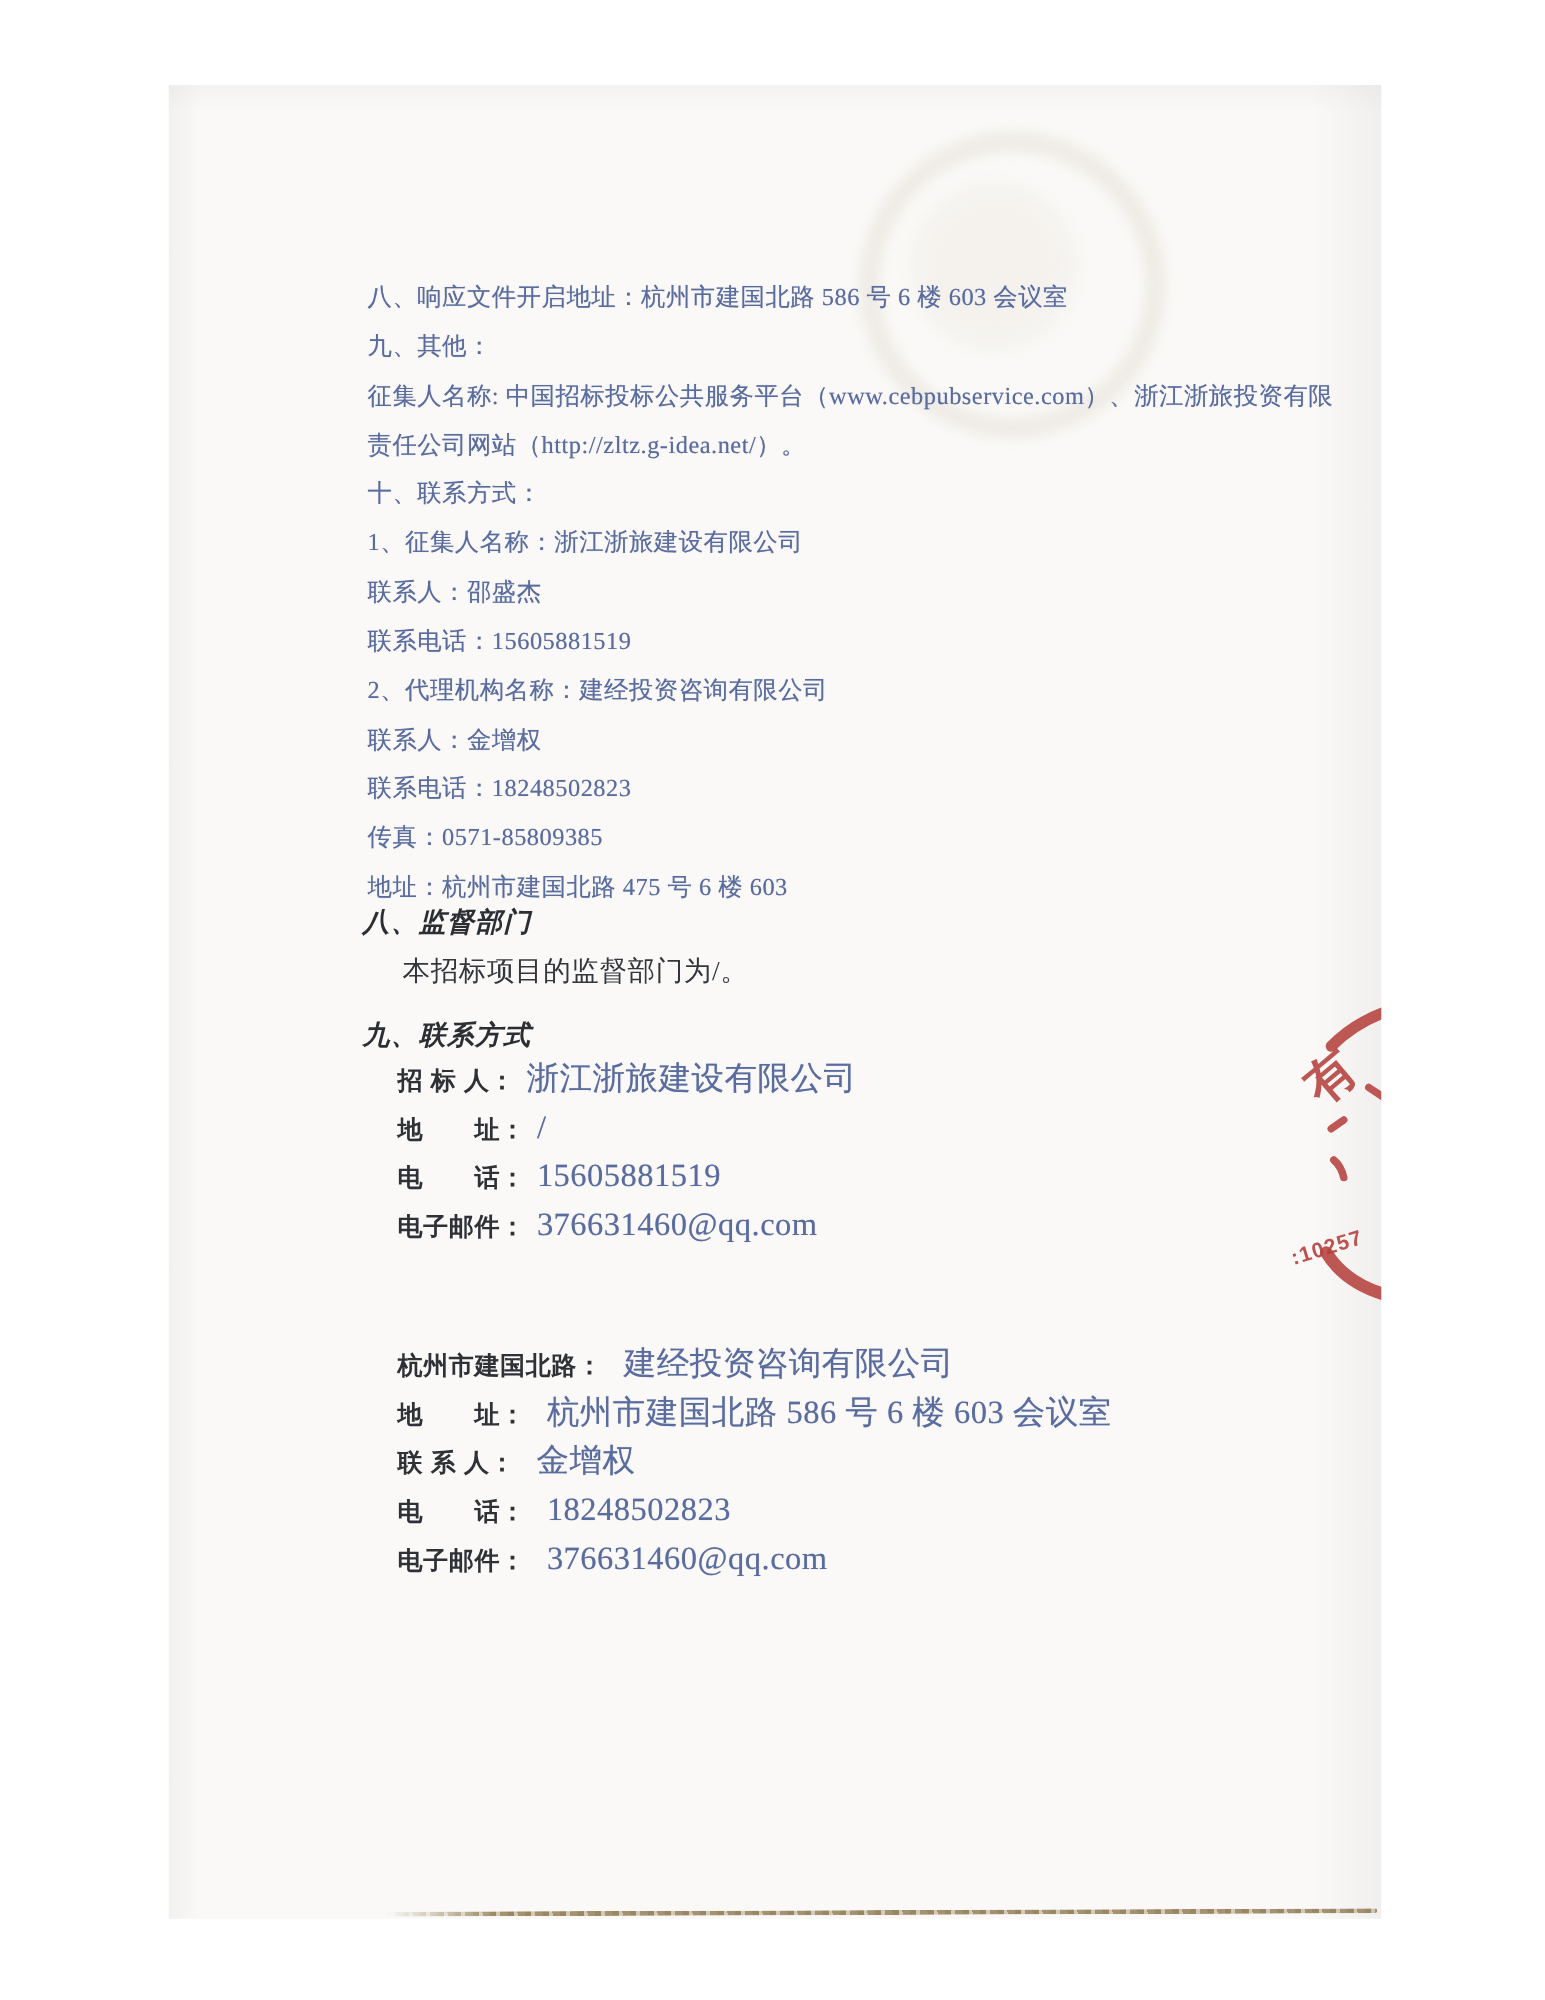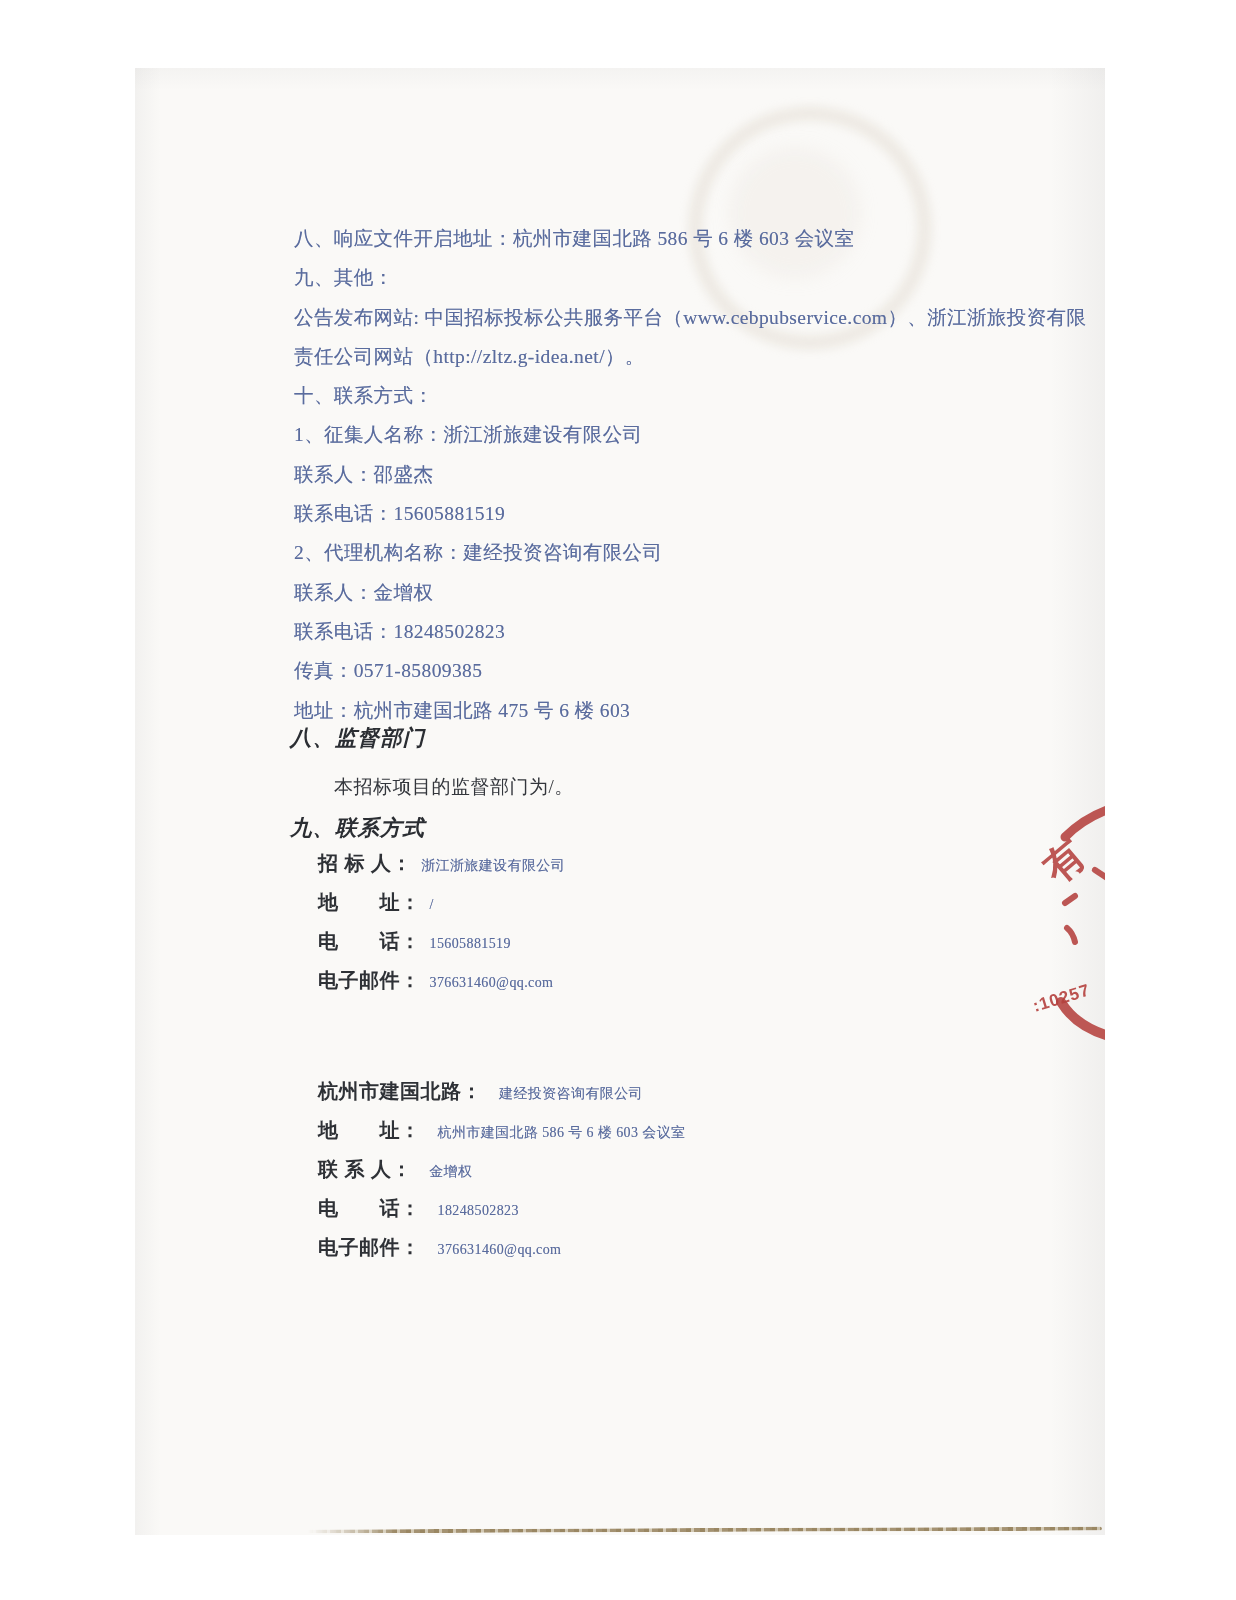--- a/index.html
+++ b/index.html
@@ -55,37 +55,37 @@
     font-family: "Liberation Sans", "DejaVu Sans", sans-serif;
     font-size: 21.5px; font-weight: 700;
     color: #2b2e33;
     letter-spacing: 1px;
     white-space: nowrap;
     font-style: italic;
   }
   .sec8 { top: 655px; }
   .sec9 { top: 745px; }
   .para8 {
-    position: absolute; left: 187px; top: 694px; margin: 12px;
-    font-size: 19px; color: #33363c; letter-spacing: 0.5px;
+    position: absolute; left: 187px; top: 694px; margin: 0;
+    font-size: 22px; color: #33363c; letter-spacing: 0.5px;
     white-space: nowrap;
   }
 
   
   .contact { position: absolute; left: 183px; white-space: nowrap; }
   .c1 { top: 776px; }
   .c2 { top: 1004px; }
   .crow { height: 38.9px; line-height: 38.9px; }
   .clabel {
     font-family: "Liberation Sans", "DejaVu Sans", sans-serif;
     font-weight: 700; font-size: 20px; color: #2e3136;
     letter-spacing: 0.5px;
   }
   .cvalue {
-    font-size: 14px; color: #5a6c9e;
+    font-size: 26px; color: #5a6c9e;
     letter-spacing: 0.4px;
     text-shadow: 0 0 0.6px rgba(90,108,158,0.55);
   }
   .c1 .cvalue { margin-left: 9px; }
   .c2 .cvalue { margin-left: 17px; }
 
   
   .stamp { position: absolute; left: 888px; top: 722px; }
 
   
@@ -107,21 +107,21 @@
 
 <div class="scan">
   <div class="paper">
 
     <div class="watermark"></div>
     <div class="watermark-core"></div>
 
     <div class="body-lines">
       <div>八、响应文件开启地址：杭州市建国北路 586 号 6 楼 603 会议室</div>
       <div>九、其他：</div>
-      <div>公告发布网站: 中国招标投标公共服务平台（www.cebpubservice.com）、浙江浙旅投资有限</div>
+      <div>征集人名称: 中国招标投标公共服务平台（www.cebpubservice.com）、浙江浙旅投资有限</div>
       <div>责任公司网站（http://zltz.g-idea.net/）。</div>
       <div>十、联系方式：</div>
       <div>1、征集人名称：浙江浙旅建设有限公司</div>
       <div>联系人：邵盛杰</div>
       <div>联系电话：15605881519</div>
       <div>2、代理机构名称：建经投资咨询有限公司</div>
       <div>联系人：金增权</div>
       <div>联系电话：18248502823</div>
       <div>传真：0571-85809385</div>
       <div>地址：杭州市建国北路 475 号 6 楼 603</div>

